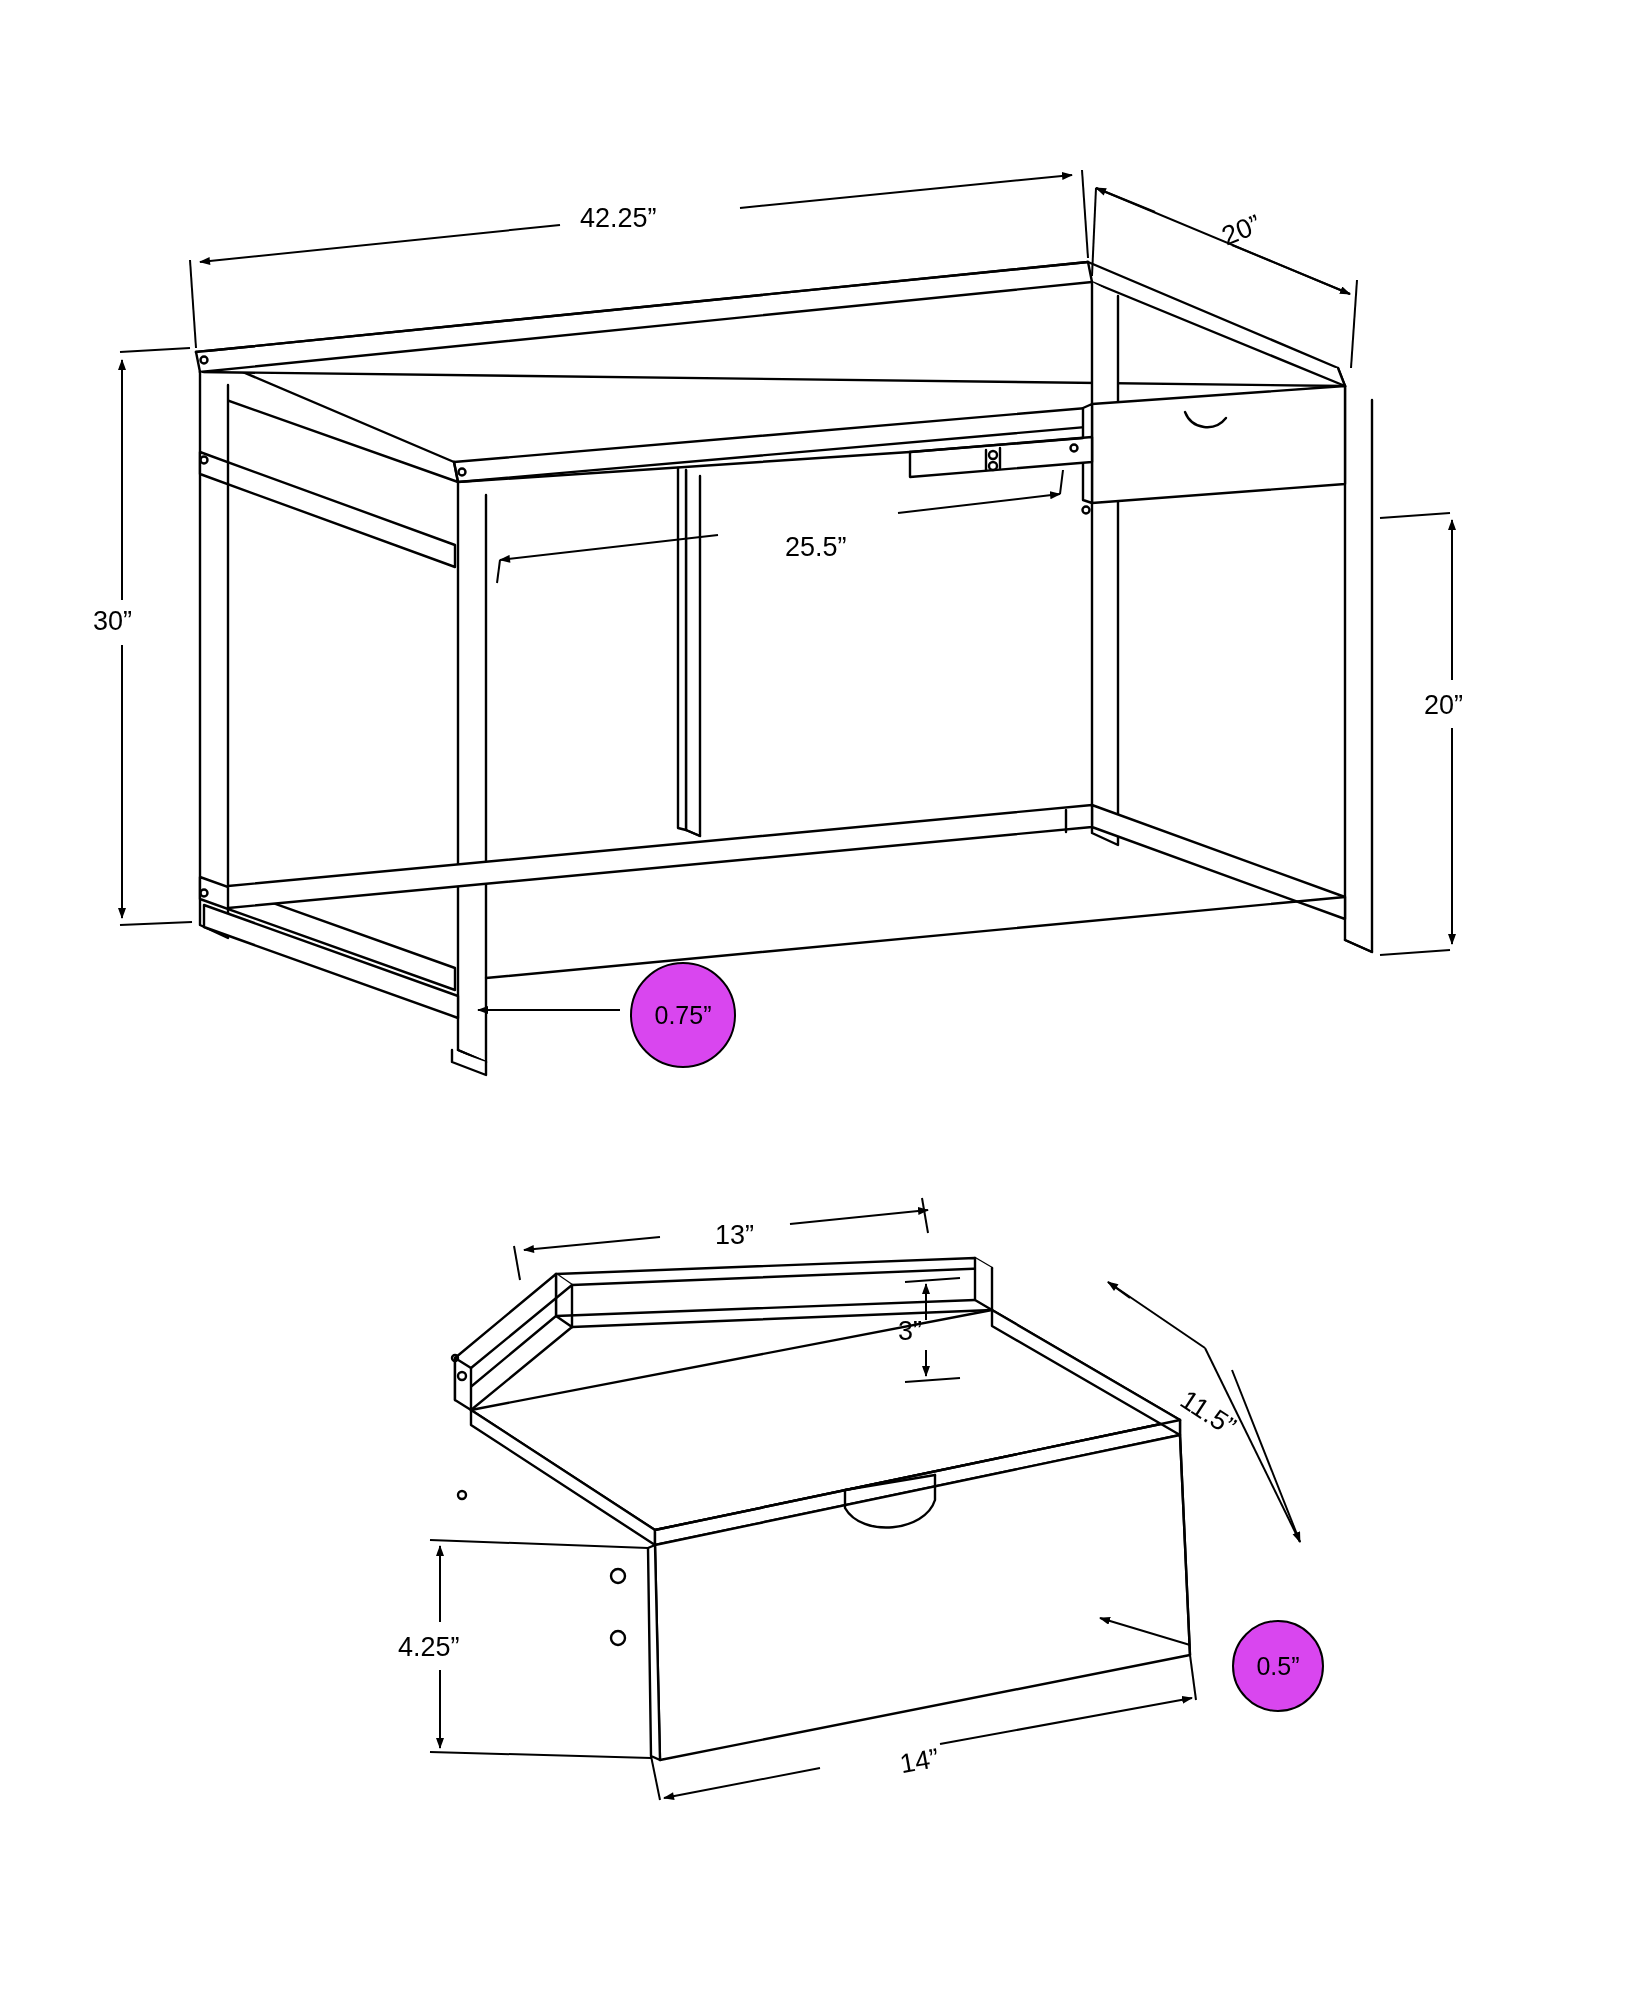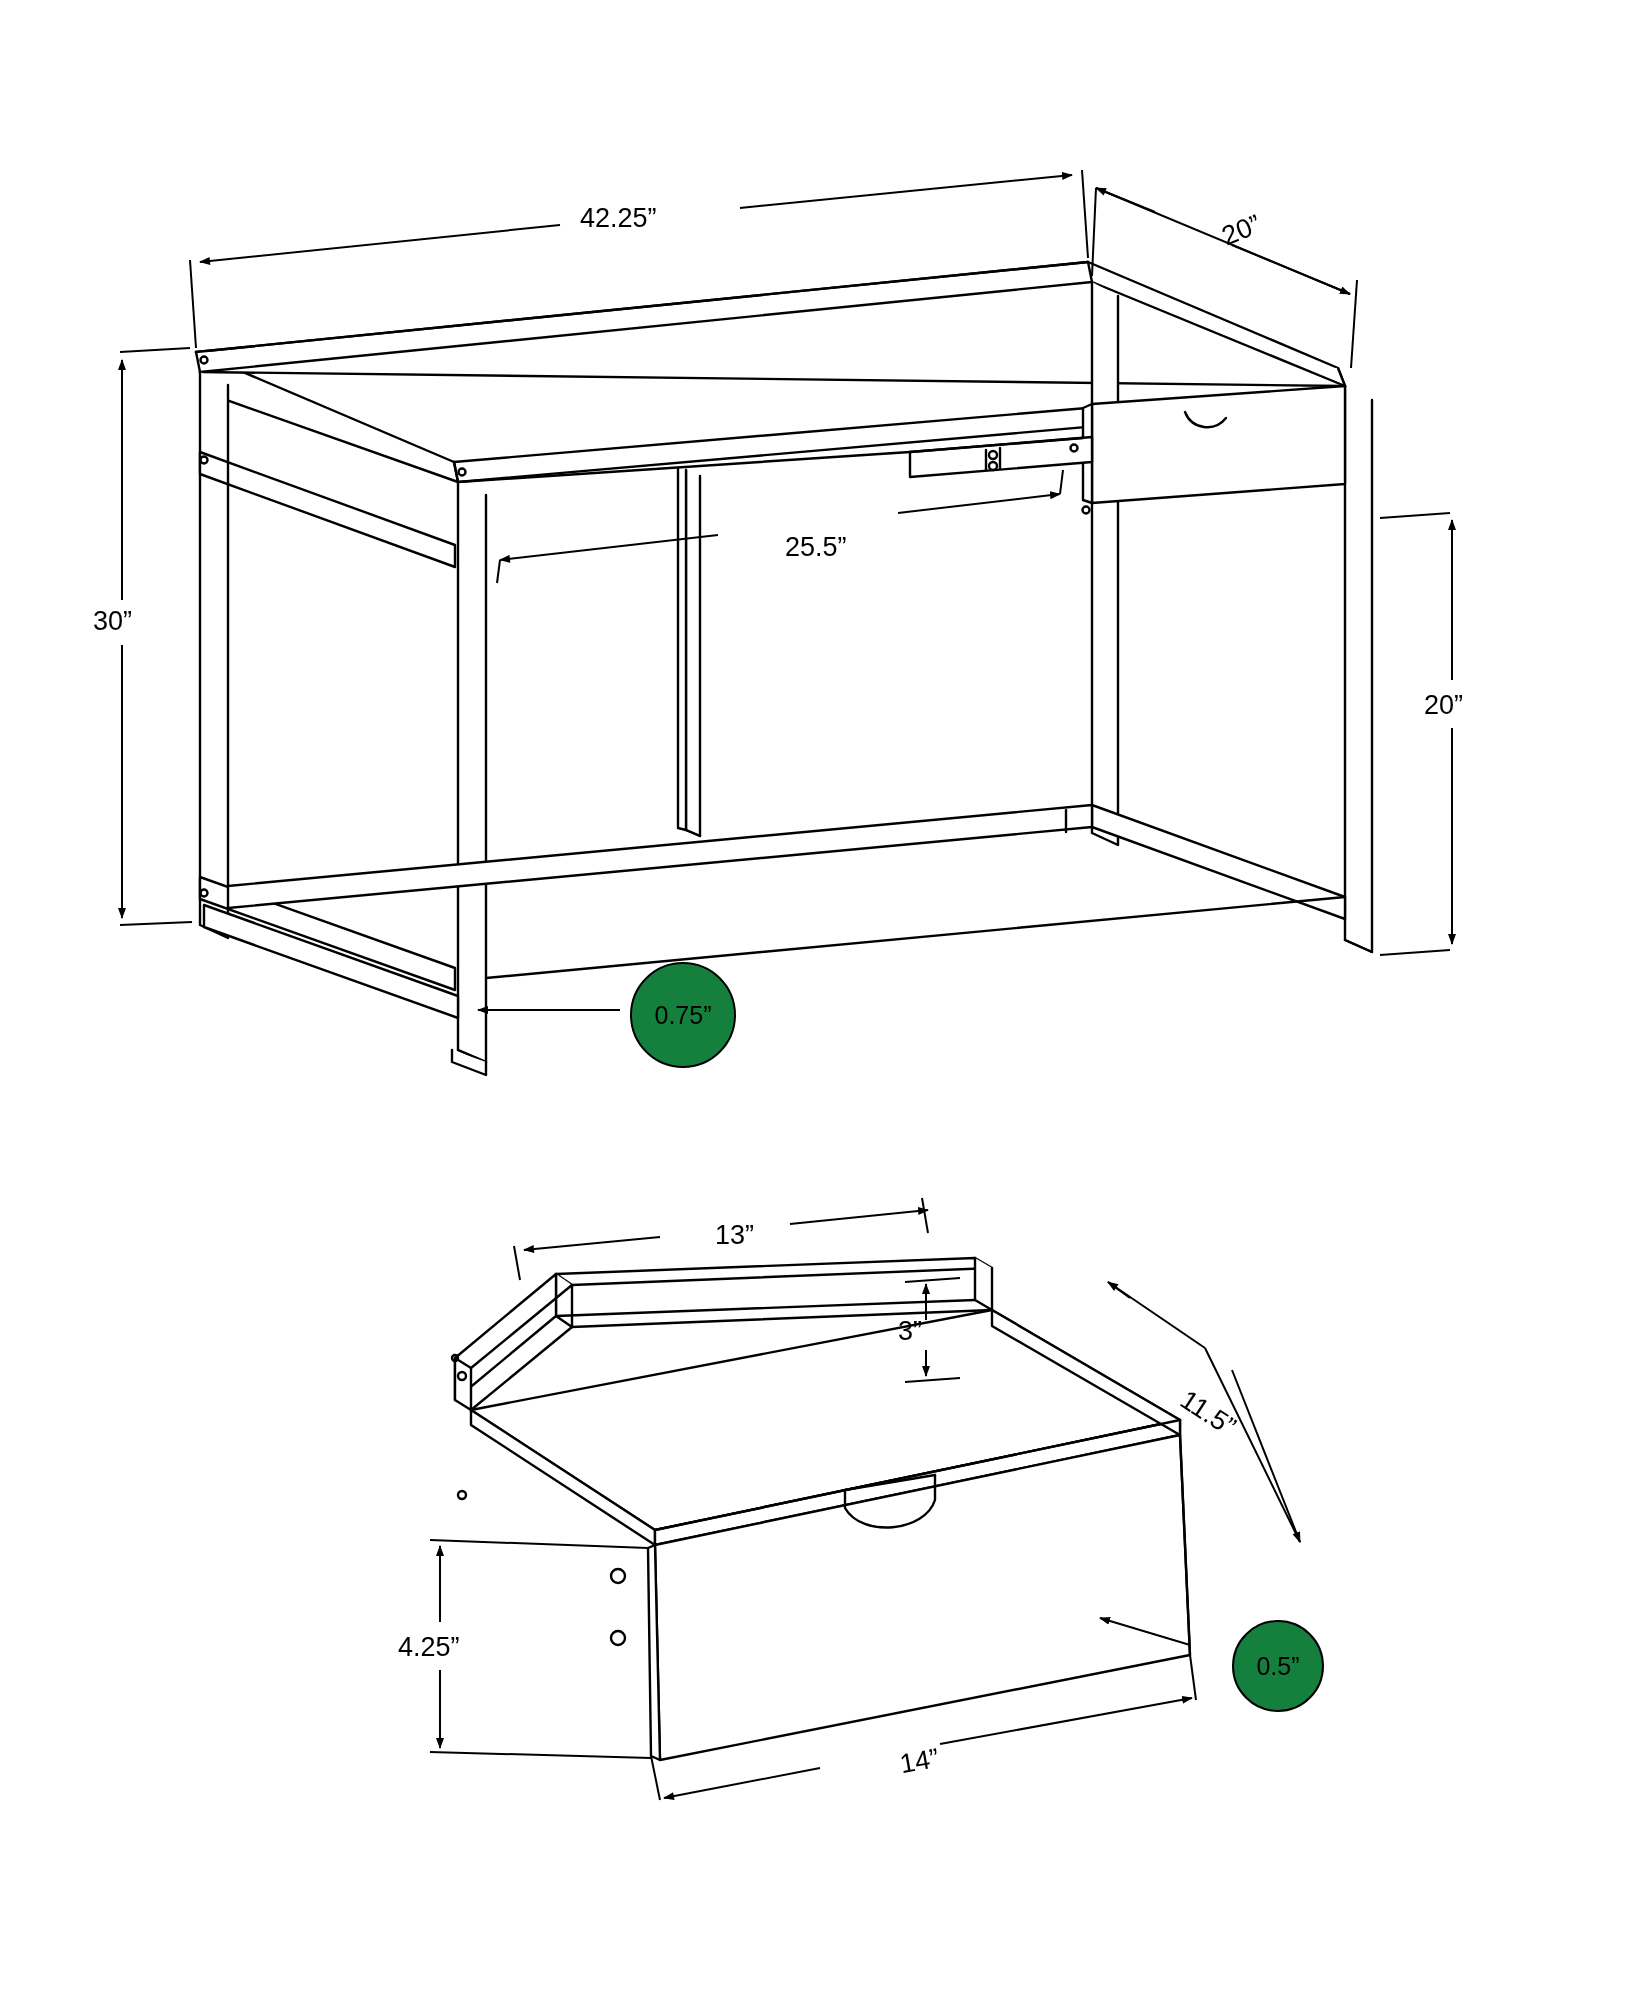--- a/index.html
+++ b/index.html
@@ -30,21 +30,21 @@
     position: absolute;
     font-family: "Liberation Sans", sans-serif;
     color: #000000;
     white-space: nowrap;
     line-height: 1;
   }
   .callout-circle {
     position: absolute;
     border: 2px solid #000;
     border-radius: 50%;
-    background: #15803d;
+    background: #d946ef;
     display: flex;
     align-items: center;
     justify-content: center;
     font-family: "Liberation Sans", sans-serif;
     color: #000;
   }
 </style>
 </head>
 <body>
 

